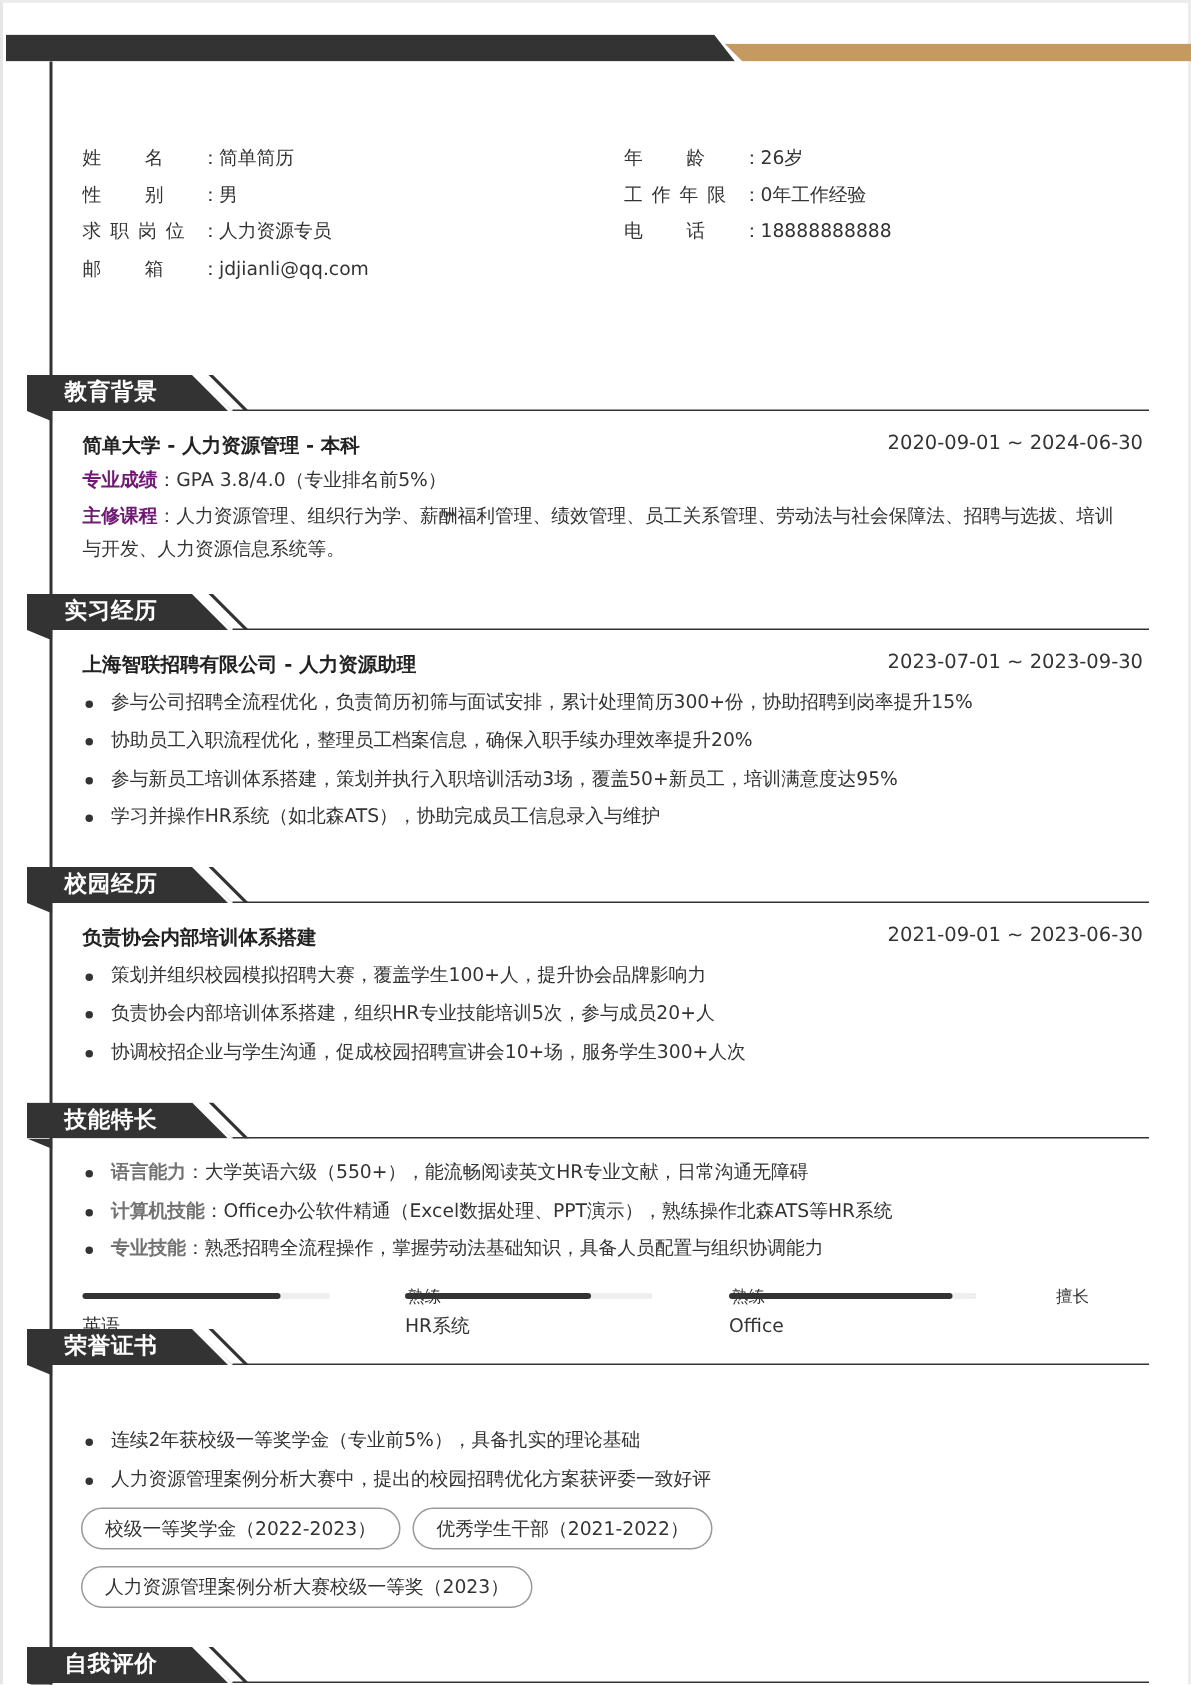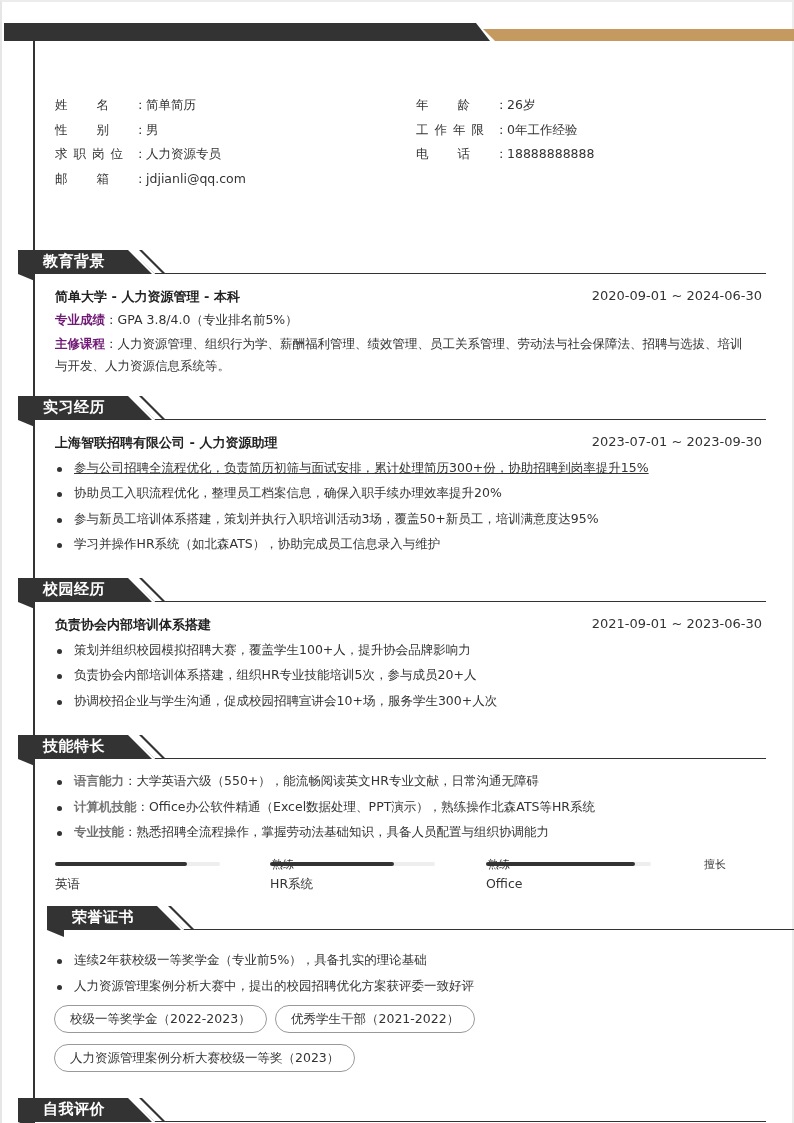--- a/index.html
+++ b/index.html
@@ -160,21 +160,21 @@
           <polygon points="25,0 28,0 52,24 49,24" fill="#333"></polygon>
         </svg>
       <span class="sec-title">实习经历</span>
       <div class="sec-line"></div>
     </div>
   </div>
   <div class="row-head" style="top:432px;">
     <span class="title">上海智联招聘有限公司 - 人力资源助理</span>
     <span class="date">2023-07-01 ~ 2023-09-30</span>
   </div>
-  <div class="bullet" style="top:458px;text-decoration:underline;"><span class="txt">参与公司招聘全流程优化，负责简历初筛与面试安排，累计处理简历300+份，协助招聘到岗率提升15%</span></div>
+  <div class="bullet" style="top:458px;"><span class="txt">参与公司招聘全流程优化，负责简历初筛与面试安排，累计处理简历300+份，协助招聘到岗率提升15%</span></div>
   <div class="bullet" style="top:483px;"><span class="txt">协助员工入职流程优化，整理员工档案信息，确保入职手续办理效率提升20%</span></div>
   <div class="bullet" style="top:509px;"><span class="txt">参与新员工培训体系搭建，策划并执行入职培训活动3场，覆盖50+新员工，培训满意度达95%</span></div>
   <div class="bullet" style="top:534px;"><span class="txt">学习并操作HR系统（如北森ATS），协助完成员工信息录入与维护</span></div>
 
   <div class="section" style="top:576px;">
     <div class="sec-head">
       <div class="sec-tab"></div>
       <div class="sec-tab-fold"></div>
       <svg class="sec-stripes" viewBox="0 0 55 24">
           <polygon points="14,0 17,0 41,24 38,24" fill="#fff"></polygon>
@@ -223,21 +223,21 @@
     <span class="skill-level" style="left:442px; top:855px;">熟练</span>
     <span class="skill-name" style="left:268px; top:874px;">HR系统</span>
 
     <div class="skill-bar" style="left:484px; top:860px; width:165px;">
         <div class="skill-fill" style="width:90%;"></div>
       </div>
     <span class="skill-level" style="left:658px; top:855px;">擅长</span>
     <span class="skill-name" style="left:484px; top:874px;">Office</span>
   </div>
 
-  <div class="section" style="top:904px;margin-left:29px;">
+  <div class="section" style="top:884px;">
     <div class="sec-head">
       <div class="sec-tab"></div>
       <div class="sec-tab-fold"></div>
       <svg class="sec-stripes" viewBox="0 0 55 24">
           <polygon points="14,0 17,0 41,24 38,24" fill="#fff"></polygon>
           <polygon points="20,0 23,0 47,24 44,24" fill="#fff"></polygon>
           <polygon points="25,0 28,0 52,24 49,24" fill="#333"></polygon>
         </svg>
       <span class="sec-title">荣誉证书</span>
       <div class="sec-line"></div>

